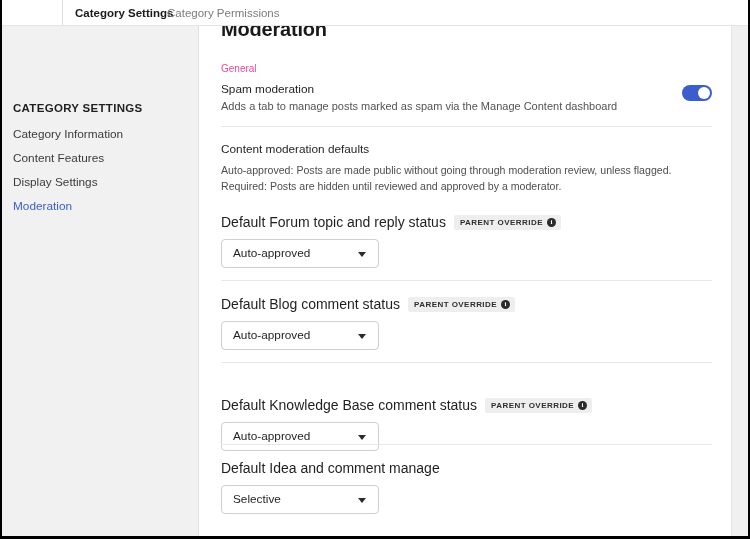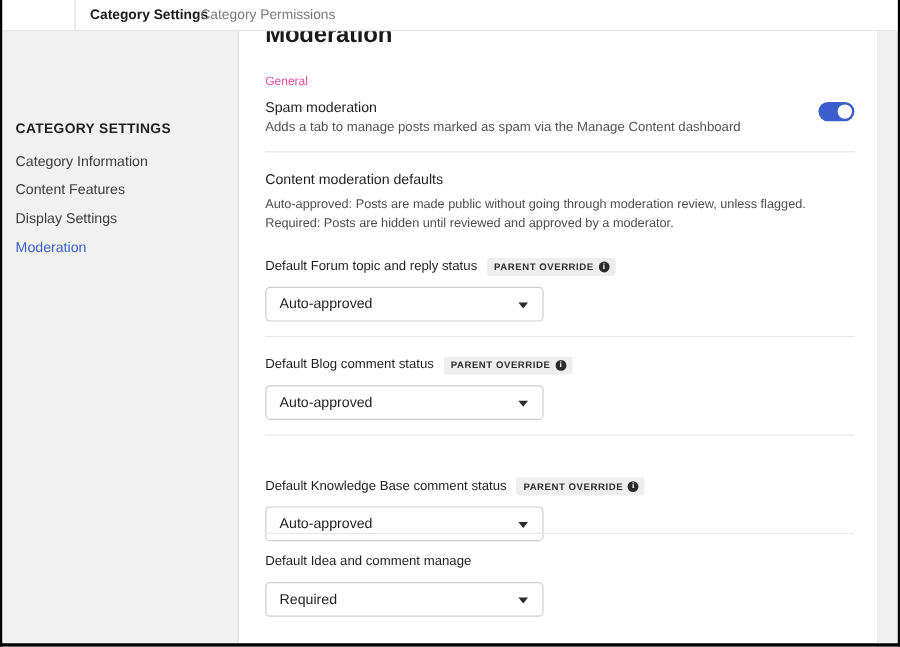--- a/index.html
+++ b/index.html
@@ -192,21 +192,21 @@
   }
 
   
   .field { position: absolute; left: 21px; width: 500px; }
   .field-label-row {
     display: flex;
     align-items: center;
     height: 16px;
   }
   .field-label {
-    font-size: 11px;
+    font-size: 14px;
     color: #1f1f1f;
     white-space: nowrap;
   }
   .badge {
     display: inline-flex;
     align-items: center;
     gap: 4px;
     margin-left: 8px;
     background: #eeeeee;
     border-radius: 2px;
@@ -230,21 +230,21 @@
     font-weight: bold;
     line-height: 9px;
     text-align: center;
     font-family: "Liberation Serif", serif;
     display: inline-block;
   }
 
   .select {
     position: relative;
     margin-top: 9px;
-    width: 232px;
+    width: 158px;
     height: 29px;
     border: 1px solid #cfcfcf;
     border-radius: 4px;
     background: #ffffff;
     cursor: pointer;
   }
   .select-value {
     position: absolute;
     left: 11px;
     top: 0;
@@ -363,21 +363,21 @@
       </div>
     </div>
 
     <div class="divider" style="top:418px;"></div>
 
     <div class="field" style="top:434px;">
       <div class="field-label-row">
         <span class="field-label">Default Idea and comment manage</span>
       </div>
       <div class="select">
-        <span class="select-value">Required</span>
+        <span class="select-value">Selective</span>
         <span class="select-arrow"></span>
       </div>
     </div>
 
   </div>
 
   <div class="scrollbar"></div>
 
 </div>
 

